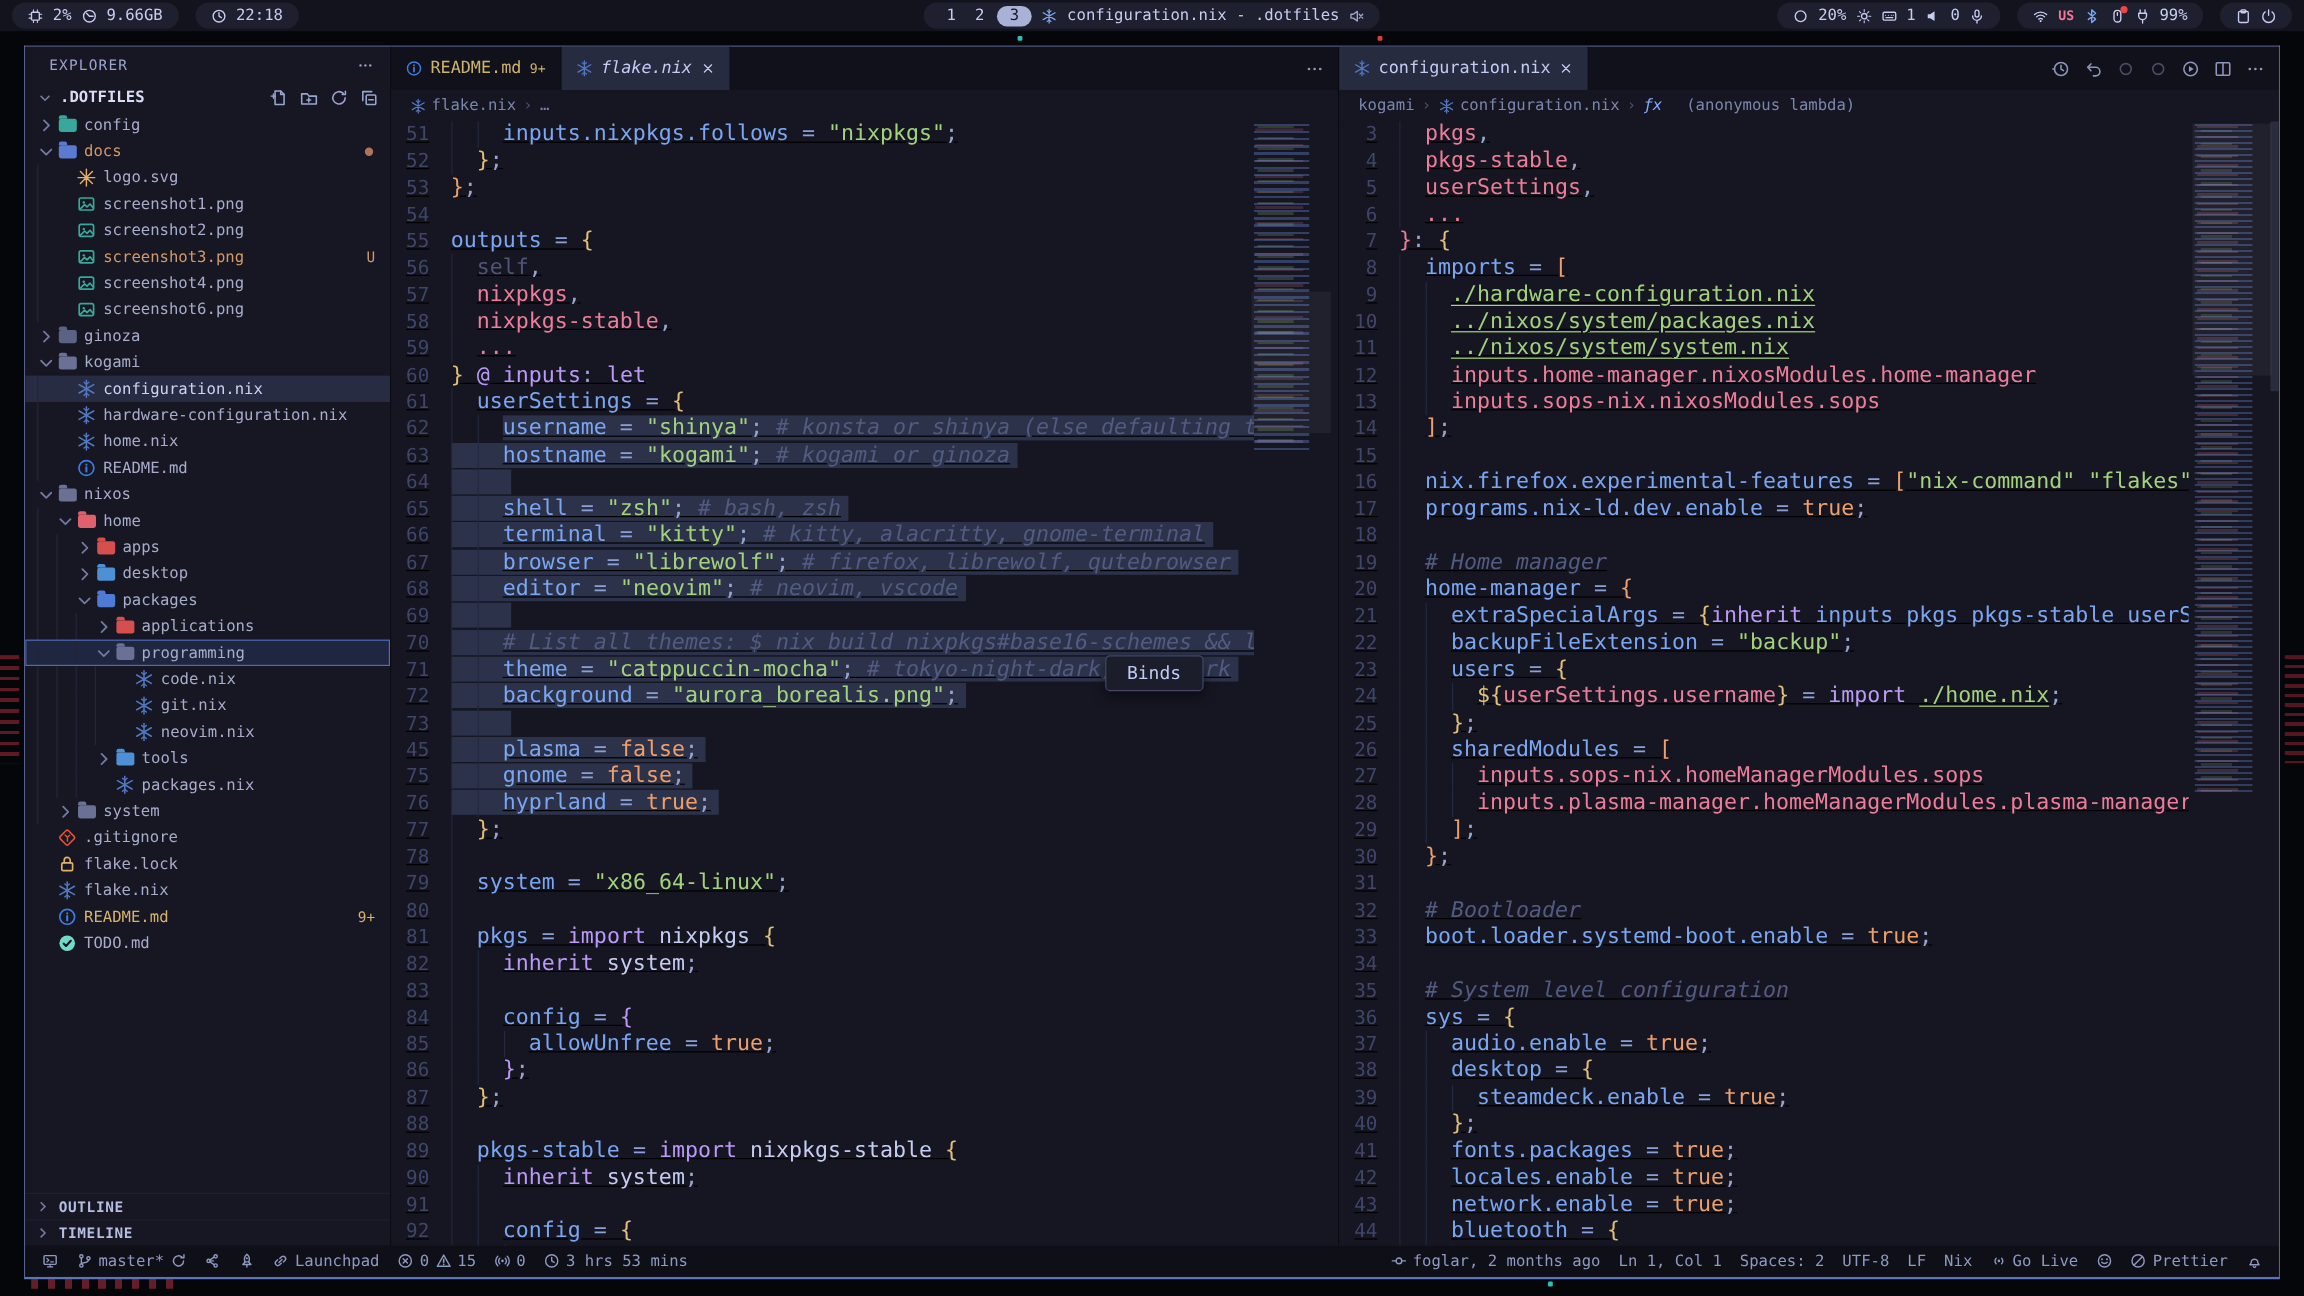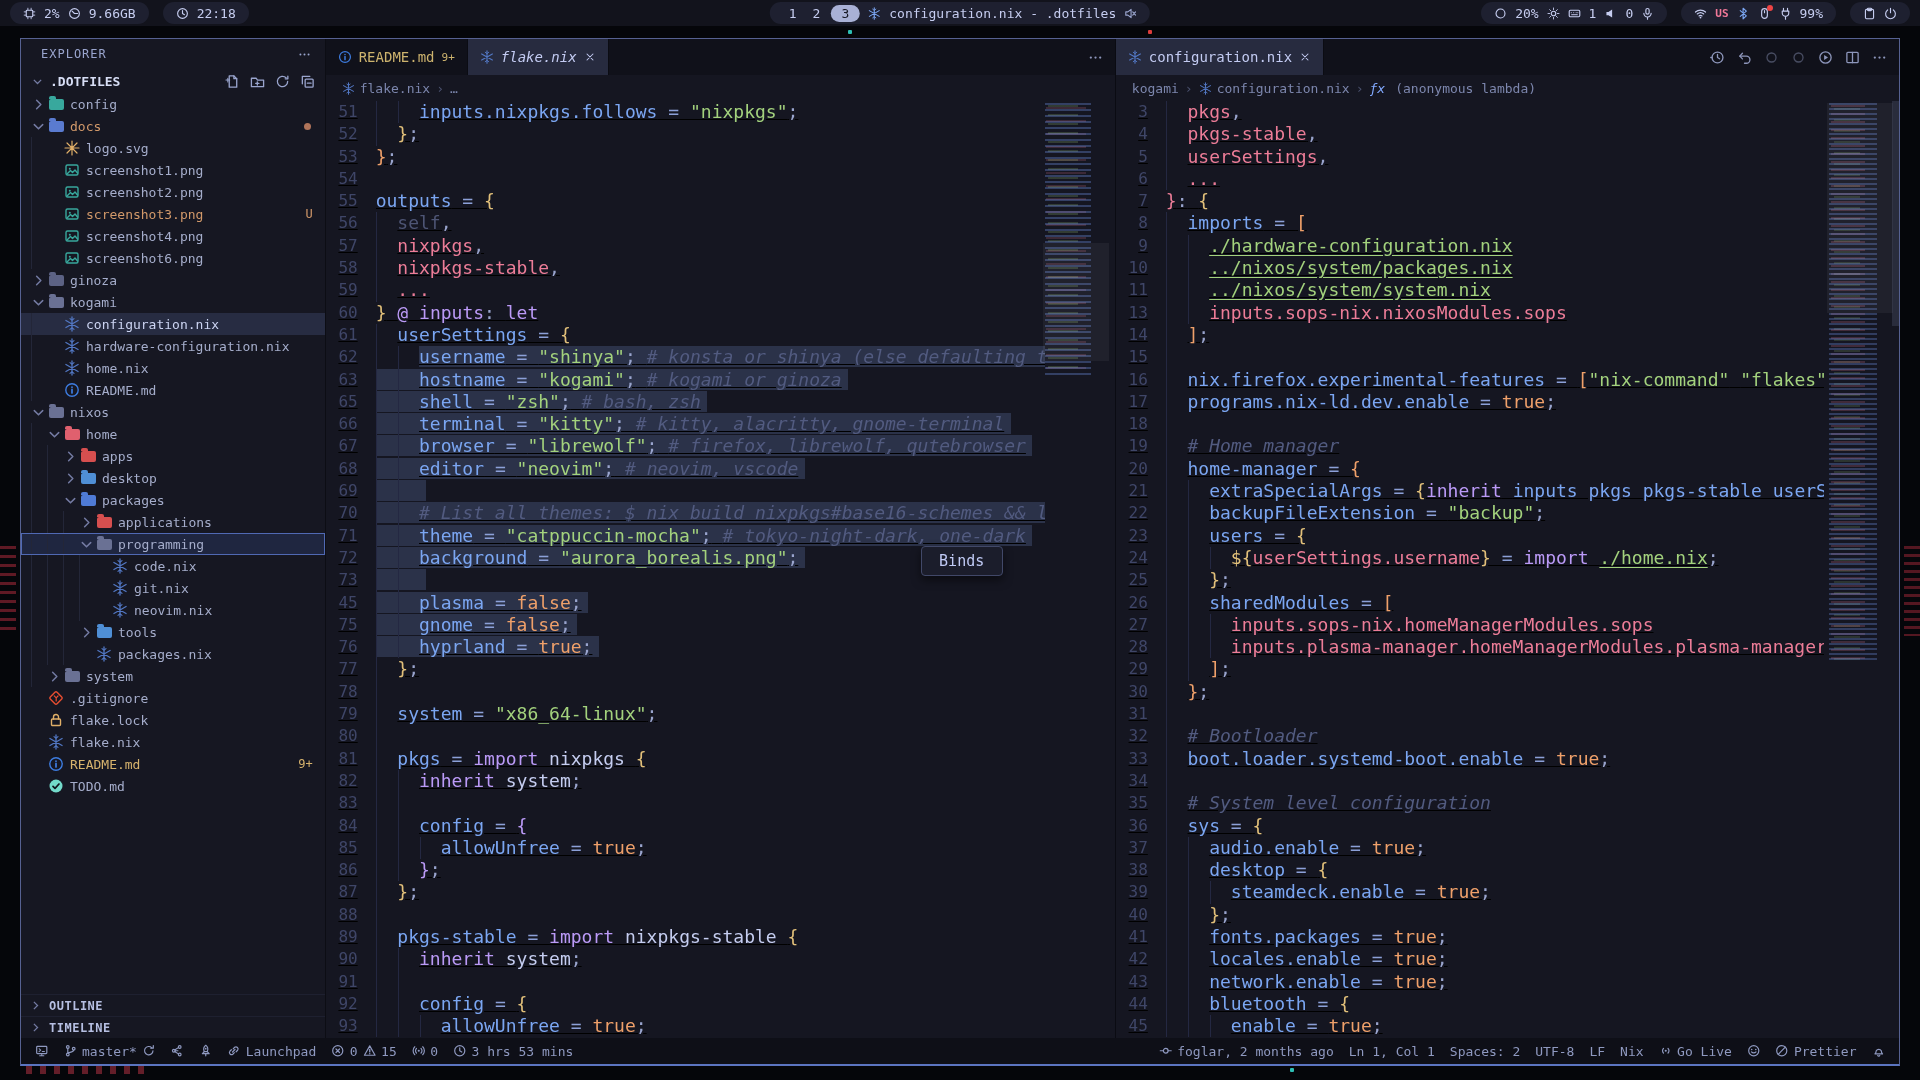--- a/index.html
+++ b/index.html
@@ -796,20 +796,21 @@
                 <div class="cl"><span class="ln">54</span><span class="cd"></span></div>
                 <div class="cl"><span class="ln">55</span><span class="cd"><span class="c-blue">outputs</span><span class="c-op"> = </span><span class="c-yellow">{</span></span></div>
                 <div class="cl"><span class="ln">56</span><span class="cd"><span class="ind">  </span><span class="c-dim">self</span><span class="c-punct">,</span></span></div>
                 <div class="cl"><span class="ln">57</span><span class="cd"><span class="ind">  </span><span class="c-pink">nixpkgs</span><span class="c-punct">,</span></span></div>
                 <div class="cl"><span class="ln">58</span><span class="cd"><span class="ind">  </span><span class="c-pink">nixpkgs-stable</span><span class="c-punct">,</span></span></div>
                 <div class="cl"><span class="ln">59</span><span class="cd"><span class="ind">  </span><span class="c-pink">...</span></span></div>
                 <div class="cl"><span class="ln">60</span><span class="cd"><span class="c-yellow">}</span><span class="c-fg"> </span><span class="c-mauve">@</span><span class="c-fg"> </span><span class="c-mauve">inputs</span><span class="c-punct">:</span><span class="c-fg"> </span><span class="c-mauve">let</span></span></div>
                 <div class="cl"><span class="ln">61</span><span class="cd"><span class="ind">  </span><span class="c-blue">userSettings</span><span class="c-op"> = </span><span class="c-yellow">{</span></span></div>
                 <div class="cl"><span class="ln">62</span><span class="cd"><span class="ind">  </span><span class="ind">  </span><span class="sel"><span class="c-blue">username</span><span class="c-op"> = </span><span class="c-green">"shinya"</span><span class="c-punct">;</span><span class="c-fg"> </span><span class="c-comment"># konsta or shinya (else defaulting to</span></span></span></div>
                 <div class="cl"><span class="ln">63</span><span class="cd"><span class="sel"><span class="ind">  </span><span class="ind">  </span><span class="c-blue">hostname</span><span class="c-op"> = </span><span class="c-green">"kogami"</span><span class="c-punct">;</span><span class="c-fg"> </span><span class="c-comment"># kogami or ginoza</span><span class="nl"> </span></span></span></div>
+                <div class="cl"><span class="ln">64</span><span class="cd"><span class="sel"><span class="ind">  </span><span class="ind">  </span><span class="nl"> </span></span></span></div>
                 <div class="cl"><span class="ln">65</span><span class="cd"><span class="sel"><span class="ind">  </span><span class="ind">  </span><span class="c-blue">shell</span><span class="c-op"> = </span><span class="c-green">"zsh"</span><span class="c-punct">;</span><span class="c-fg"> </span><span class="c-comment"># bash, zsh</span><span class="nl"> </span></span></span></div>
                 <div class="cl"><span class="ln">66</span><span class="cd"><span class="sel"><span class="ind">  </span><span class="ind">  </span><span class="c-blue">terminal</span><span class="c-op"> = </span><span class="c-green">"kitty"</span><span class="c-punct">;</span><span class="c-fg"> </span><span class="c-comment"># kitty, alacritty, gnome-terminal</span><span class="nl"> </span></span></span></div>
                 <div class="cl"><span class="ln">67</span><span class="cd"><span class="sel"><span class="ind">  </span><span class="ind">  </span><span class="c-blue">browser</span><span class="c-op"> = </span><span class="c-green">"librewolf"</span><span class="c-punct">;</span><span class="c-fg"> </span><span class="c-comment"># firefox, librewolf, qutebrowser</span><span class="nl"> </span></span></span></div>
                 <div class="cl"><span class="ln">68</span><span class="cd"><span class="sel"><span class="ind">  </span><span class="ind">  </span><span class="c-blue">editor</span><span class="c-op"> = </span><span class="c-green">"neovim"</span><span class="c-punct">;</span><span class="c-fg"> </span><span class="c-comment"># neovim, vscode</span><span class="nl"> </span></span></span></div>
                 <div class="cl"><span class="ln">69</span><span class="cd"><span class="sel"><span class="ind">  </span><span class="ind">  </span><span class="nl"> </span></span></span></div>
                 <div class="cl"><span class="ln">70</span><span class="cd"><span class="sel"><span class="ind">  </span><span class="ind">  </span><span class="c-comment"># List all themes: $ nix build nixpkgs#base16-schemes &amp;&amp; l</span></span></span></div>
                 <div class="cl"><span class="ln">71</span><span class="cd"><span class="sel"><span class="ind">  </span><span class="ind">  </span><span class="c-blue">theme</span><span class="c-op"> = </span><span class="c-green">"catppuccin-mocha"</span><span class="c-punct">;</span><span class="c-fg"> </span><span class="c-comment"># tokyo-night-dark, one-dark</span><span class="nl"> </span></span></span></div>
                 <div class="cl"><span class="ln">72</span><span class="cd"><span class="sel"><span class="ind">  </span><span class="ind">  </span><span class="c-blue">background</span><span class="c-op"> = </span><span class="c-green">"aurora_borealis.png"</span><span class="c-punct">;</span><span class="nl"> </span></span></span></div>
                 <div class="cl"><span class="ln">73</span><span class="cd"><span class="sel"><span class="ind">  </span><span class="ind">  </span><span class="nl"> </span></span></span></div>
                 <div class="cl"><span class="ln">45</span><span class="cd"><span class="sel"><span class="ind">  </span><span class="ind">  </span><span class="c-blue">plasma</span><span class="c-op"> = </span><span class="c-orange">false</span><span class="c-punct">;</span><span class="nl"> </span></span></span></div>
@@ -908,36 +909,37 @@
               <span style="display: flex; align-items: center; gap: 5px;">
                 <span style="width: 13px; height: 13px; color: rgb(82, 119, 195);">
                   <svg viewBox="0 0 16 16" fill="none" stroke="currentColor" stroke-width="1.4" stroke-linecap="round" stroke-linejoin="round" style="width:100%;height:100%;display:block">
                     <path d="M8 1v14M1.9 4.5l12.2 7M1.9 11.5l12.2-7" stroke-width="1.3"></path>
                     <path d="M6 2.6L8 4.2l2-1.6M6 13.4L8 11.8l2 1.6" stroke-width="1.1"></path>
                   </svg>
                 </span>
                 <span>configuration.nix</span>
               </span>
               <span class="sep">›</span>
-              <span style="display: flex; align-items: center; gap: 10px;">
+              <span style="display: flex; align-items: center; gap: 20px;">
                 <span class="crumb-fx">ƒx</span>
                 <span>(anonymous lambda)</span>
               </span>
             </div>
           <div class="codewrap">
             <div class="code-lines" id="codeR">
                 <div class="cl"><span class="ln">3</span><span class="cd"><span class="ind">  </span><span class="c-pink">pkgs</span><span class="c-punct">,</span></span></div>
                 <div class="cl"><span class="ln">4</span><span class="cd"><span class="ind">  </span><span class="c-pink">pkgs-stable</span><span class="c-punct">,</span></span></div>
                 <div class="cl"><span class="ln">5</span><span class="cd"><span class="ind">  </span><span class="c-pink">userSettings</span><span class="c-punct">,</span></span></div>
                 <div class="cl"><span class="ln">6</span><span class="cd"><span class="ind">  </span><span class="c-pink">...</span></span></div>
                 <div class="cl"><span class="ln">7</span><span class="cd"><span class="c-pink">}</span><span class="c-punct">:</span><span class="c-fg"> </span><span class="c-yellow">{</span></span></div>
                 <div class="cl"><span class="ln">8</span><span class="cd"><span class="ind">  </span><span class="c-blue">imports</span><span class="c-op"> = </span><span class="c-orange">[</span></span></div>
                 <div class="cl"><span class="ln">9</span><span class="cd"><span class="ind">  </span><span class="ind">  </span><span class="c-link">./hardware-configuration.nix</span></span></div>
                 <div class="cl"><span class="ln">10</span><span class="cd"><span class="ind">  </span><span class="ind">  </span><span class="c-link">../nixos/system/packages.nix</span></span></div>
                 <div class="cl"><span class="ln">11</span><span class="cd"><span class="ind">  </span><span class="ind">  </span><span class="c-link">../nixos/system/system.nix</span></span></div>
+                <div class="cl"><span class="ln">12</span><span class="cd"><span class="ind">  </span><span class="ind">  </span><span class="c-pink">inputs.home-manager.nixosModules.home-manager</span></span></div>
                 <div class="cl"><span class="ln">13</span><span class="cd"><span class="ind">  </span><span class="ind">  </span><span class="c-pink">inputs.sops-nix.nixosModules.sops</span></span></div>
                 <div class="cl"><span class="ln">14</span><span class="cd"><span class="ind">  </span><span class="c-orange">]</span><span class="c-punct">;</span></span></div>
                 <div class="cl"><span class="ln">15</span><span class="cd"><span class="ind">  </span></span></div>
                 <div class="cl"><span class="ln">16</span><span class="cd"><span class="ind">  </span><span class="c-blue">nix.firefox.experimental-features</span><span class="c-op"> = </span><span class="c-orange">[</span><span class="c-green">"nix-command"</span><span class="c-fg"> </span><span class="c-green">"flakes"</span></span></div>
                 <div class="cl"><span class="ln">17</span><span class="cd"><span class="ind">  </span><span class="c-blue">programs.nix-ld.dev.enable</span><span class="c-op"> = </span><span class="c-orange">true</span><span class="c-punct">;</span></span></div>
                 <div class="cl"><span class="ln">18</span><span class="cd"><span class="ind">  </span></span></div>
                 <div class="cl"><span class="ln">19</span><span class="cd"><span class="ind">  </span><span class="c-comment"># Home manager</span></span></div>
                 <div class="cl"><span class="ln">20</span><span class="cd"><span class="ind">  </span><span class="c-blue">home-manager</span><span class="c-op"> = </span><span class="c-orange">{</span></span></div>
                 <div class="cl"><span class="ln">21</span><span class="cd"><span class="ind">  </span><span class="ind">  </span><span class="c-blue">extraSpecialArgs</span><span class="c-op"> = </span><span class="c-yellow">{</span><span class="c-mauve">inherit</span><span class="c-fg"> </span><span class="c-blue">inputs pkgs pkgs-stable userSetti</span></span></div>
                 <div class="cl"><span class="ln">22</span><span class="cd"><span class="ind">  </span><span class="ind">  </span><span class="c-blue">backupFileExtension</span><span class="c-op"> = </span><span class="c-green">"backup"</span><span class="c-punct">;</span></span></div>

